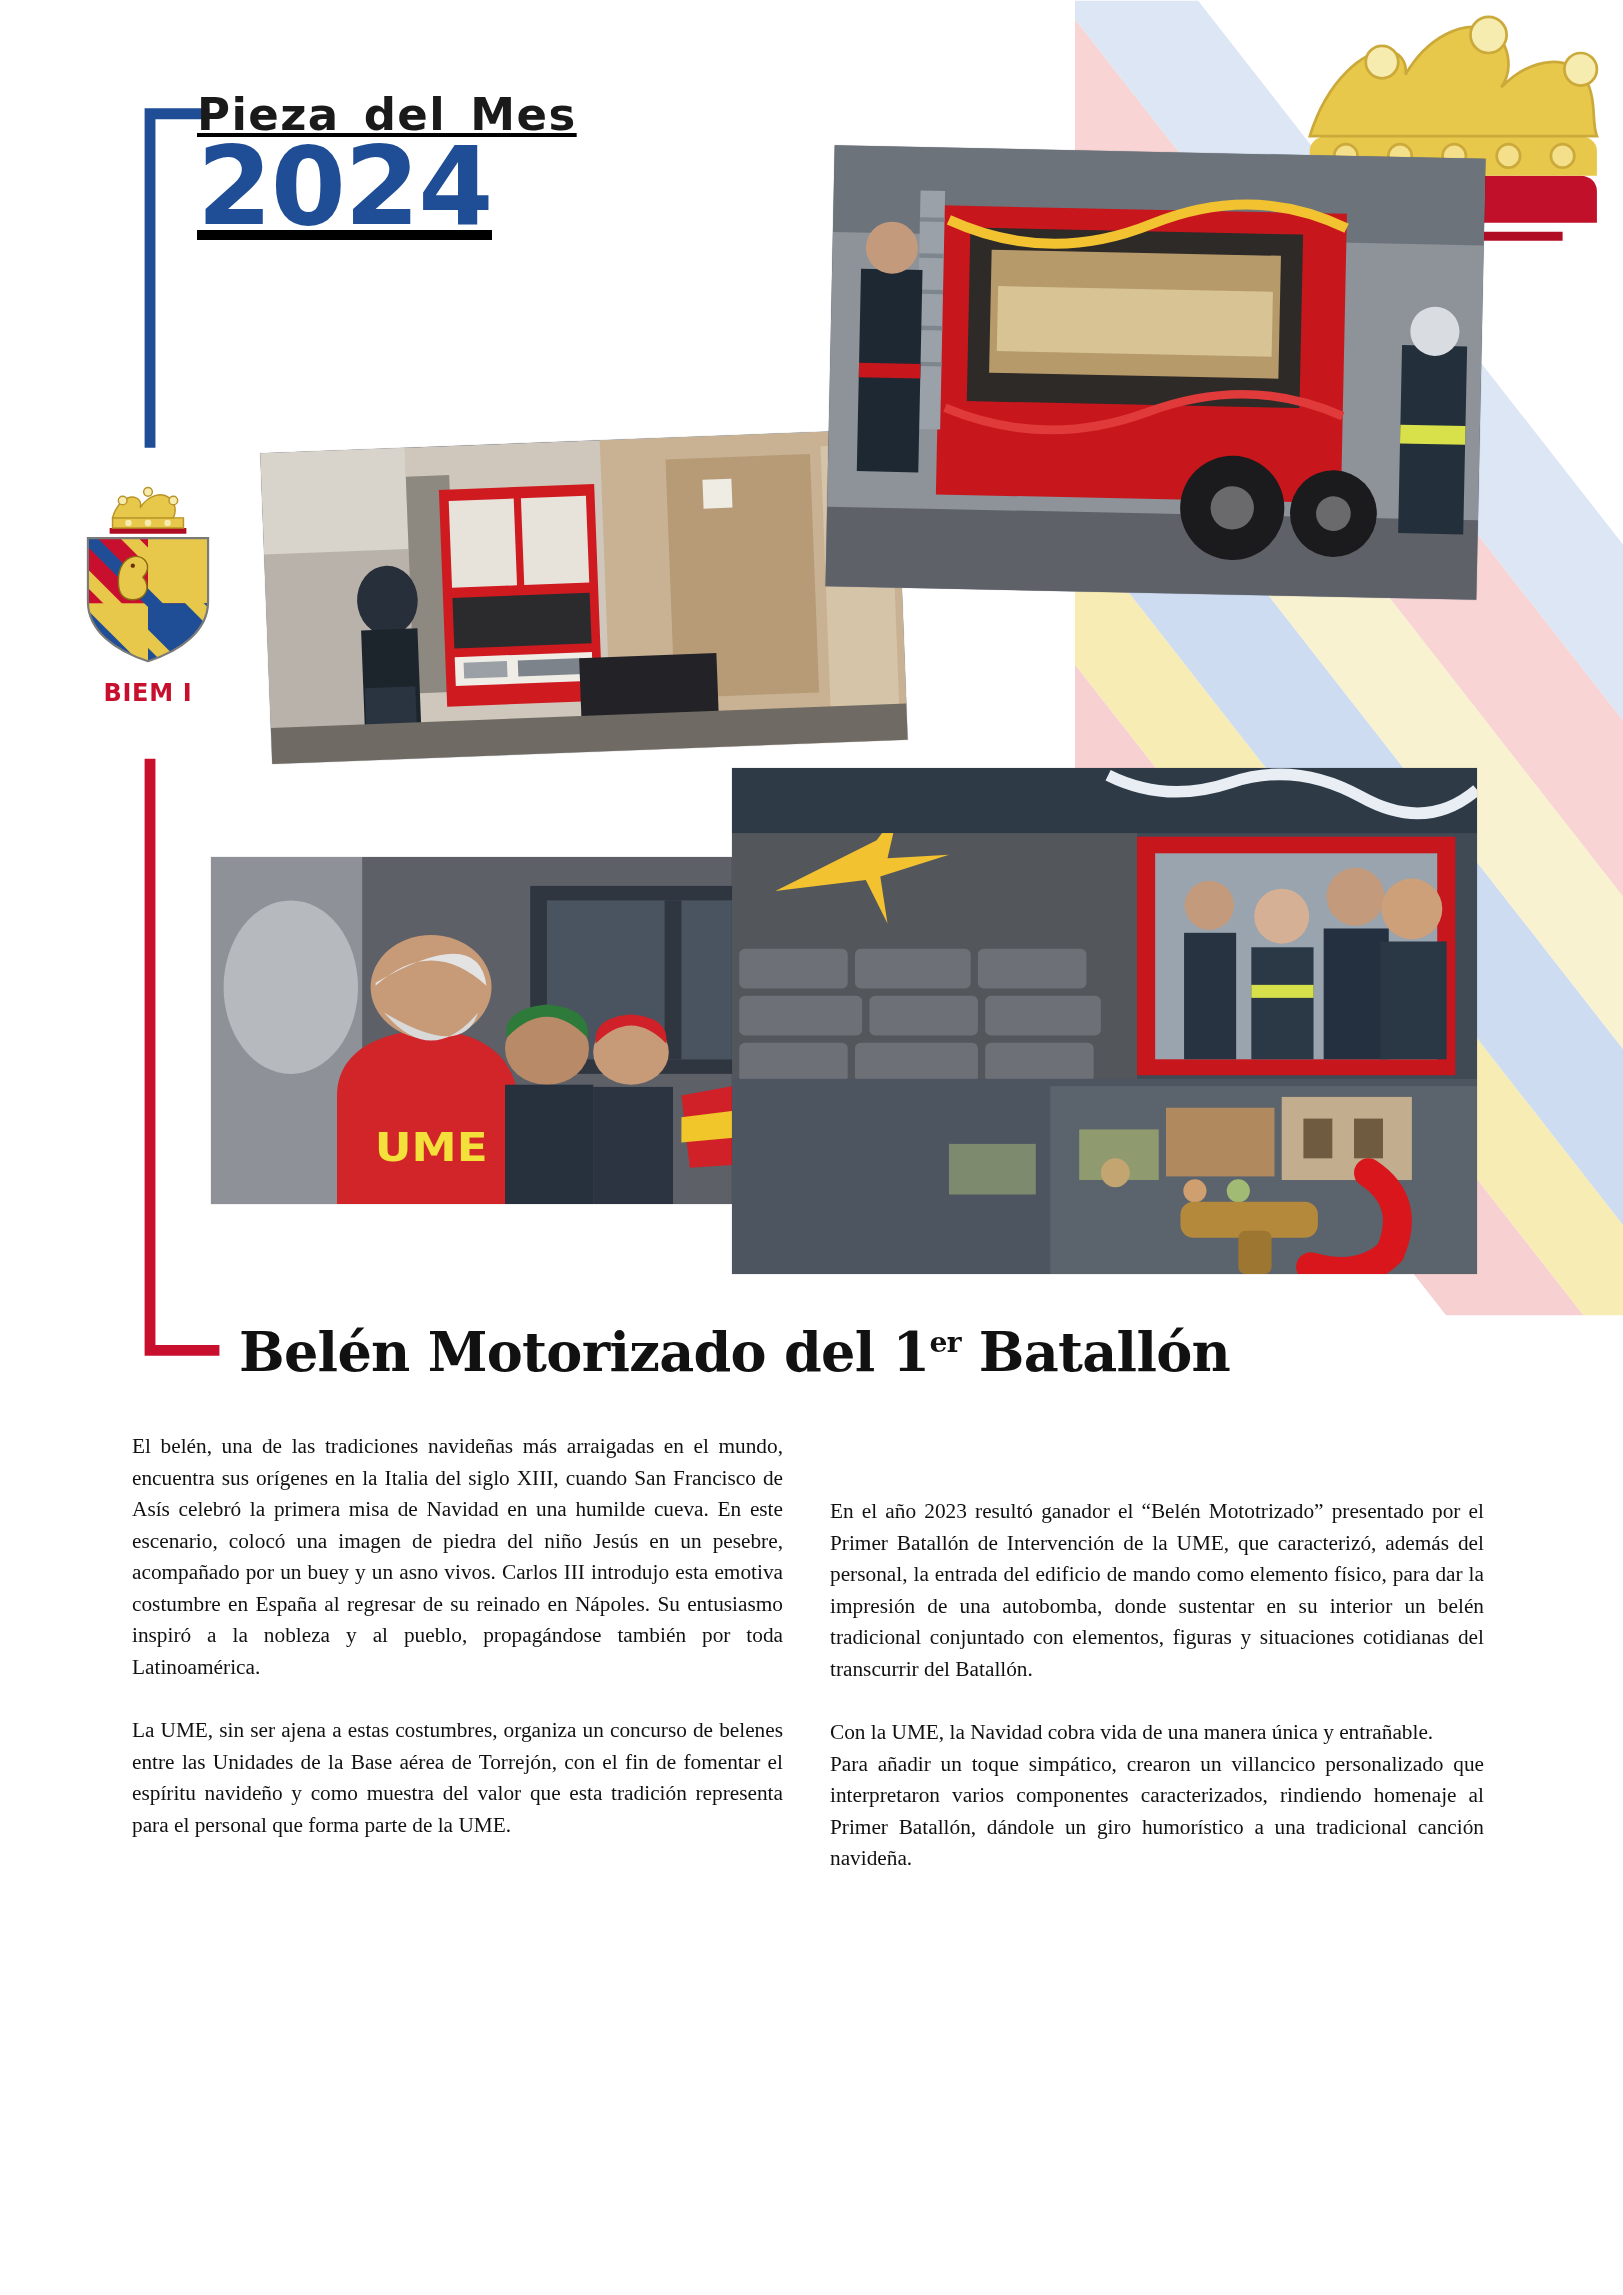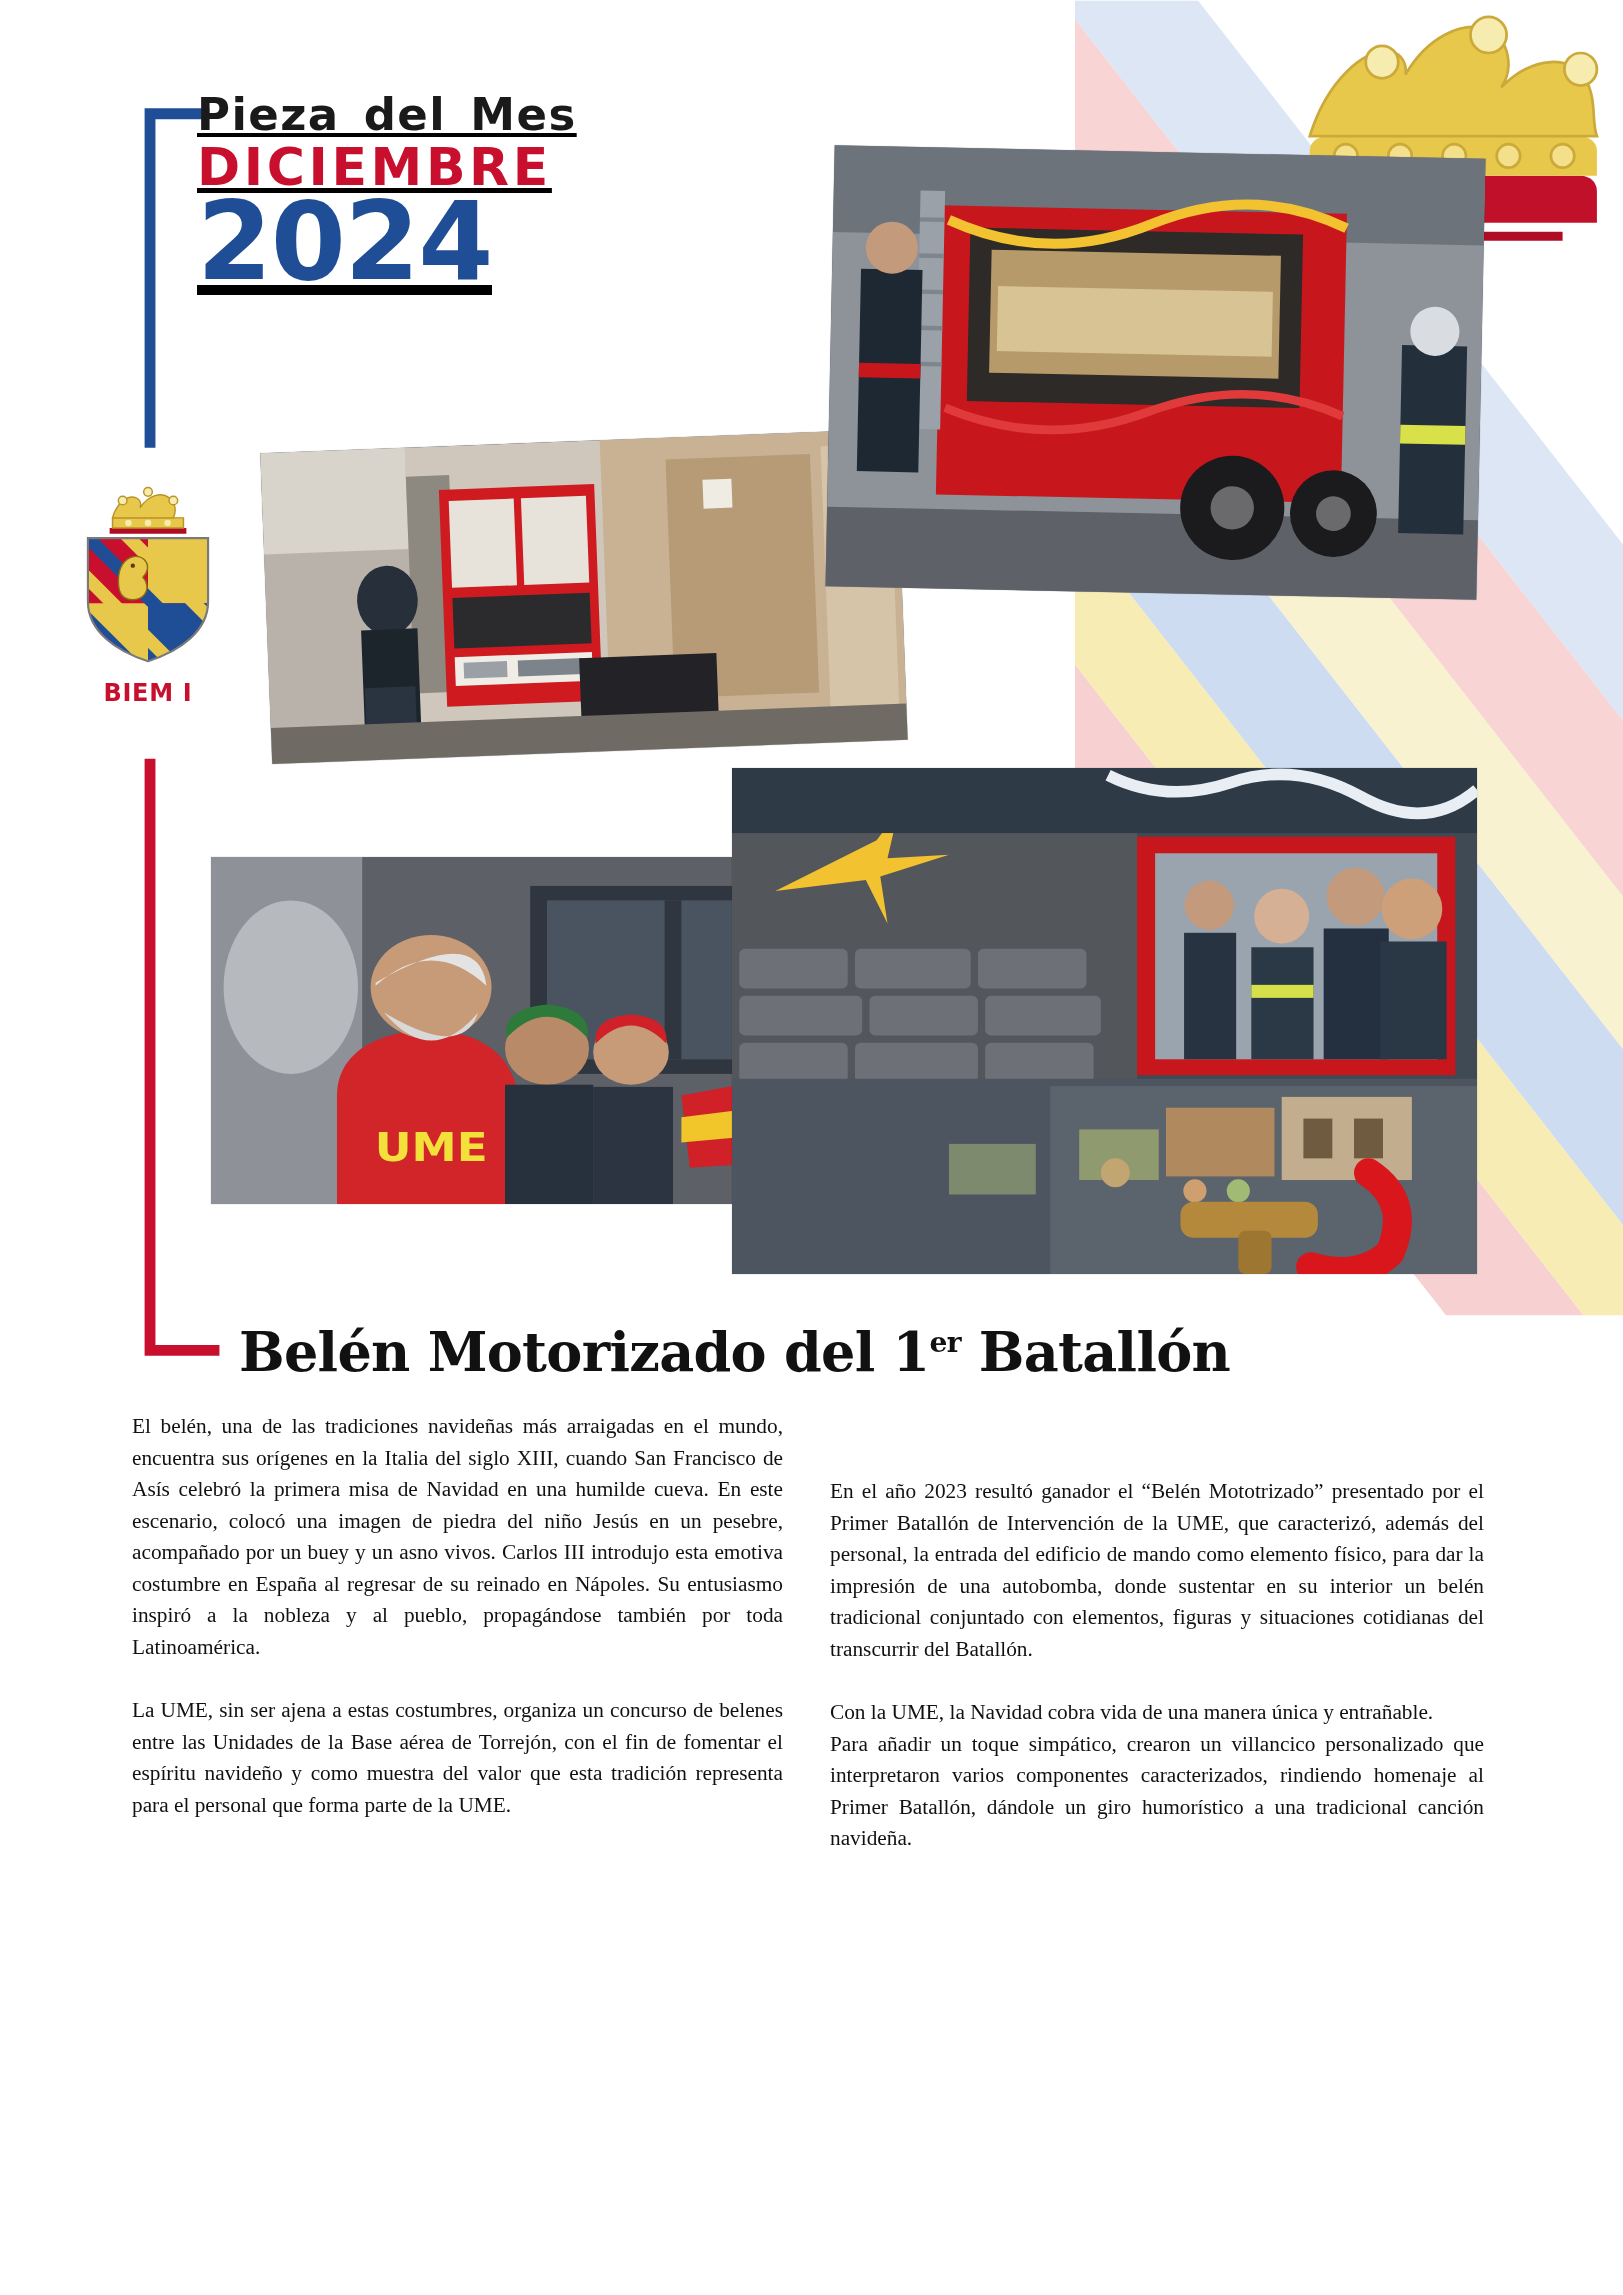--- a/index.html
+++ b/index.html
@@ -123,20 +123,21 @@
 
   
   .col {
     position: absolute;
     font-family: "Liberation Serif", serif;
     font-size: 21.3px;
     line-height: 1.48;
     color: #111111;
     text-align: justify;
     text-justify: inter-word;
+    margin-top: 20px;
   }
   #col-left  { left: 132px; top: 1411px; width: 651px; }
   #col-right { left: 830px; top: 1476px; width: 654px; }
   .col p { margin: 0 0 0 0; }
   .col p + p { margin-top: 32px; }
   .col p.tight + p.tight { margin-top: 0; }
 </style>
 </head>
 <body>
 
@@ -184,21 +185,20 @@
   <svg viewBox="0 0 120 1730" width="87" height="1251" xmlns="http://www.w3.org/2000/svg">
 
     <path d="M104,8 L22,8 L22,470" fill="none" stroke="#1f4e96" stroke-width="15"></path>
 
     <path d="M22,900 L22,1718 L118,1718" fill="none" stroke="#c8102e" stroke-width="15"></path>
   </svg>
 </div>
 
 <div class="title-group">
   <div class="title-pieza">Pieza  del  Mes</div>
-  <div class="title-mes">DICIEMBRE</div>
   <div class="title-year">2024</div>
 </div>
 
 <div class="crest-wrap">
   <svg width="152" height="181" viewBox="0 0 210 250" xmlns="http://www.w3.org/2000/svg">
 
     <g transform="translate(48,4)">
       <path d="M4,54 L110,54 L110,62 L4,62 Z" fill="#b00d25"></path>
       <path d="M8,40 L106,40 L106,54 L8,54 Z" fill="#e8c84a" stroke="#b99326" stroke-width="2"></path>
       <path d="M8,40 C14,18 30,8 40,12 C46,14 48,20 46,26 C58,8 76,4 86,12 C96,20 96,32 92,40 Z" fill="#e8c84a" stroke="#b99326" stroke-width="2"></path>

